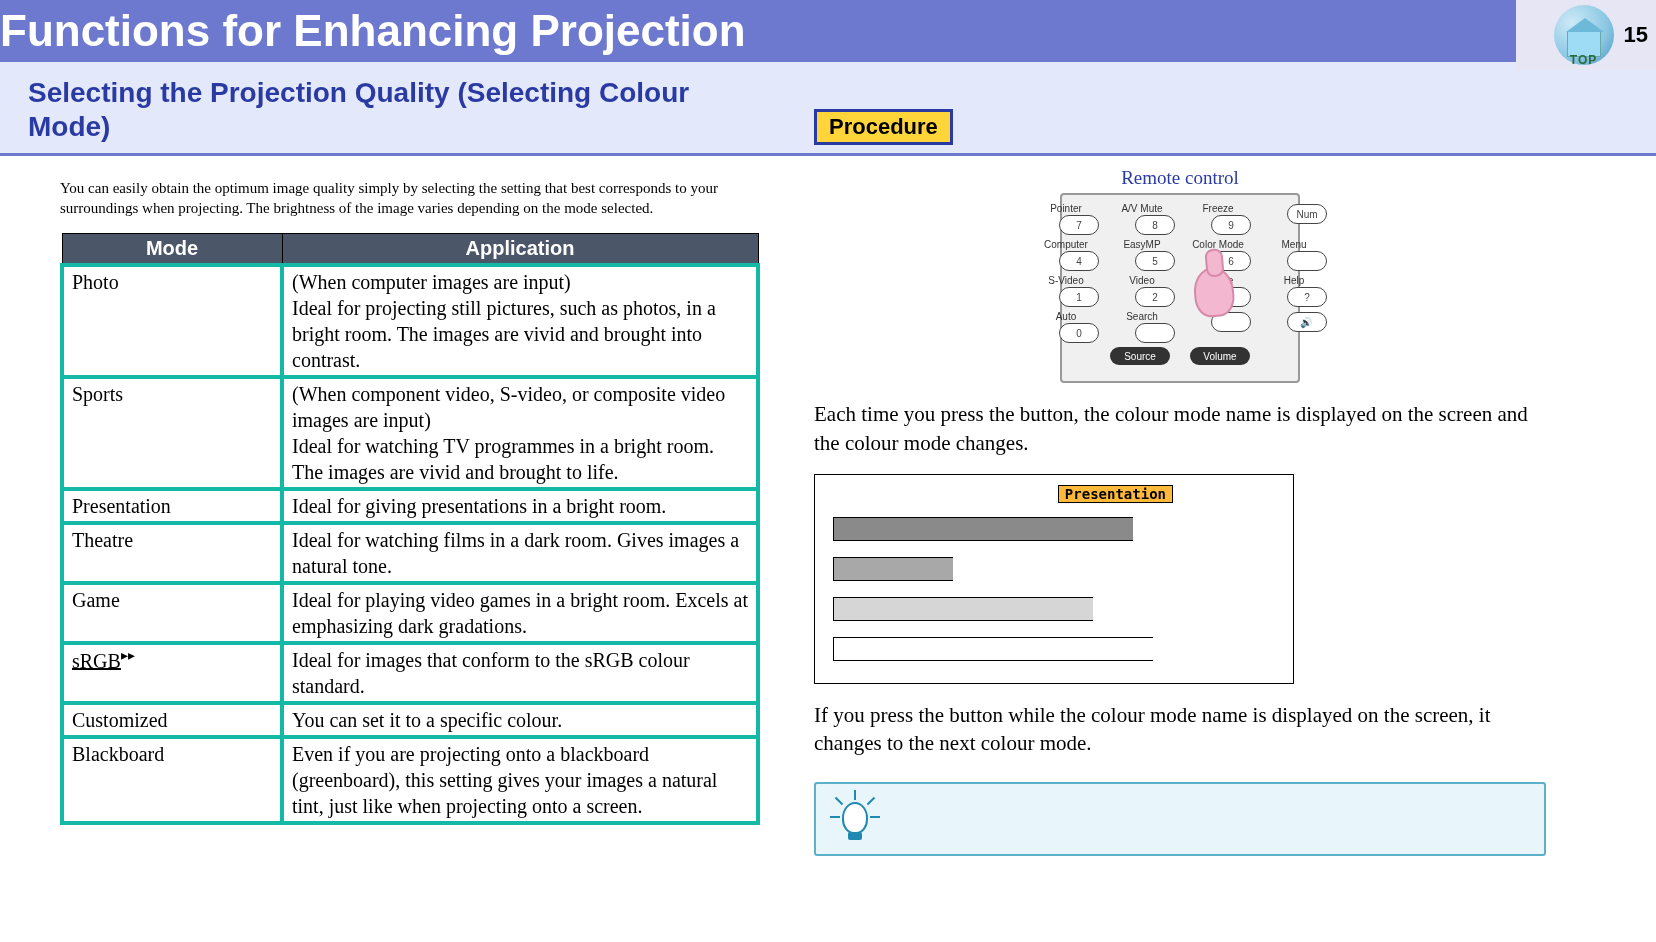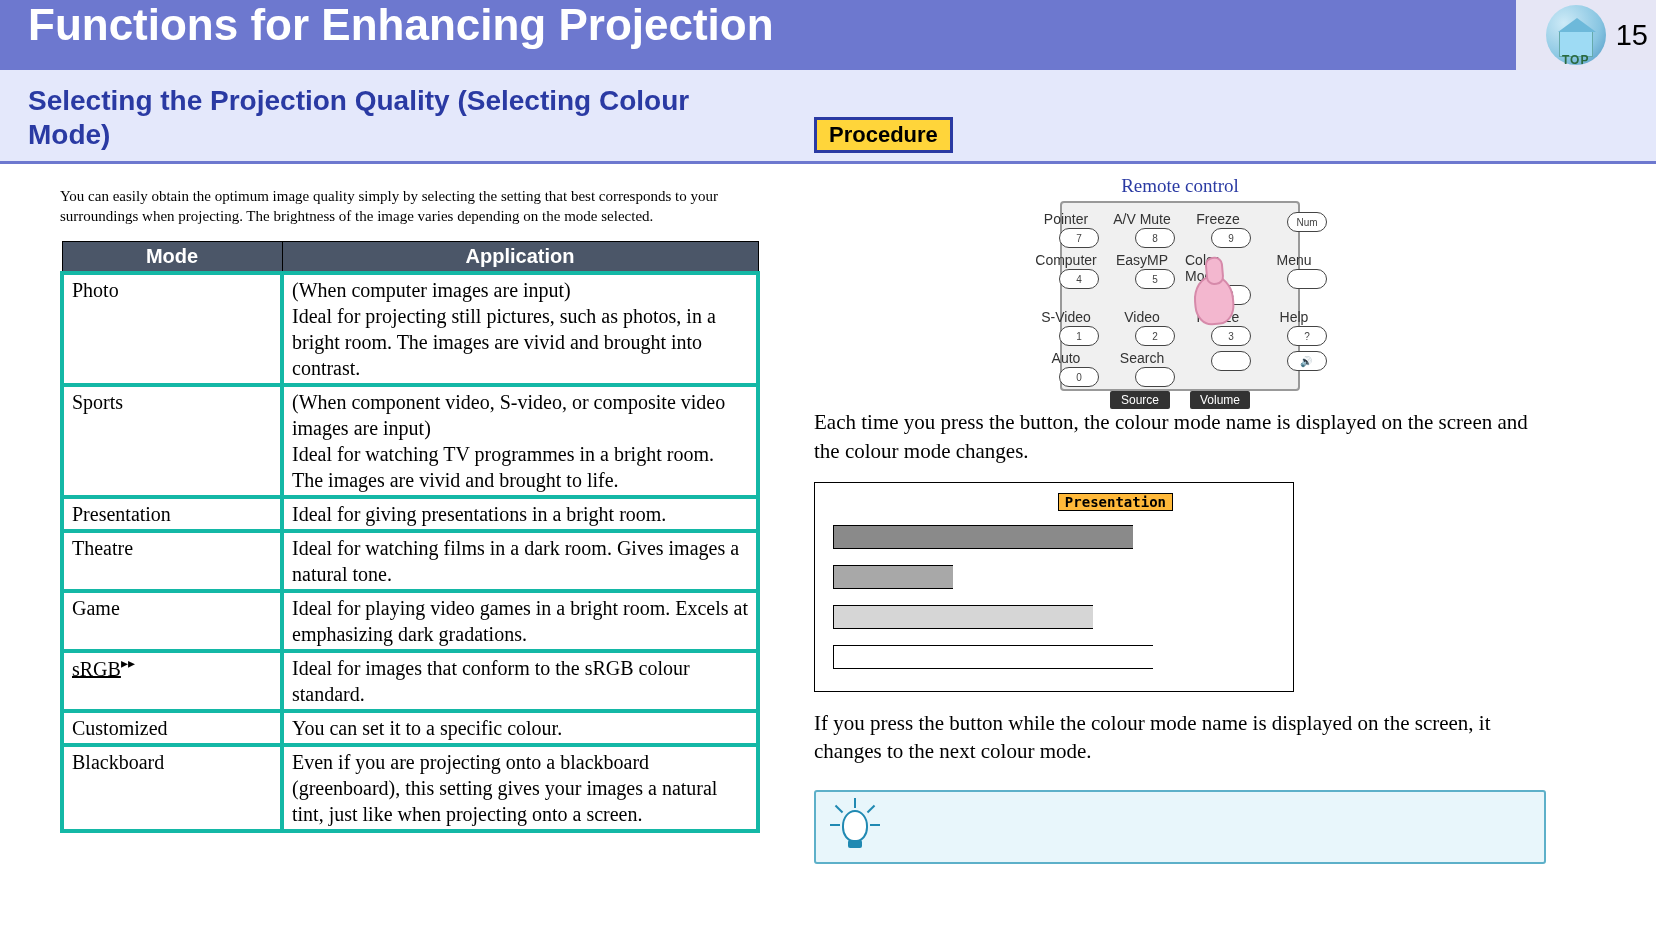--- a/index.html
+++ b/index.html
@@ -4,23 +4,23 @@
 <style>
   * { box-sizing: border-box; margin: 0; padding: 0; }
   body {
     font-family: "Times New Roman", Times, serif;
     background: #fff;
     width: 1656px;
     color: #000;
   }
   .header-bar {
     background: #6d78cf;
-    height: 70px;
+    height: 62px;
     display: flex;
-    padding-left: 28px;
+    align-items: center;
     position: relative;
   }
   .header-title {
     color: #fff;
     font-family: Arial, Helvetica, sans-serif;
     font-weight: bold;
     font-size: 44px;
   }
   .top-corner {
     position: absolute;
@@ -29,22 +29,22 @@
     width: 140px;
     height: 70px;
     background: #e6e6f5;
     display:flex;
     align-items:center;
     justify-content:flex-end;
     padding-right:8px;
   }
   .page-num {
     font-family: Arial, sans-serif;
-    font-weight: normal;
-    font-size: 29px;
+    font-weight: bold;
+    font-size: 22px;
   }
   .top-icon {
     width:60px;height:60px;border-radius:50%;
     background: radial-gradient(circle at 30% 30%, #cdeaf7, #89c6e2 60%, #4a92c0);
     position:relative;
     margin-right:10px;
     display:flex;align-items:flex-end;justify-content:center;
   }
   .top-icon .house{
     width:34px;height:26px;background:#9edbf4;border:1px solid #6aa;
@@ -123,22 +123,22 @@
   }
   .remote {
     width:240px;height:190px;border:2px solid #999;border-radius:4px;
     margin:4px auto 14px auto;background:#f0f0f0;padding:8px;
     position:relative;font-family:Arial;font-size:9px;
   }
   .rrow{display:flex;gap:10px;justify-content:center;margin-bottom:4px;}
   .rcell{display:flex;flex-direction:column;align-items:center;gap:1px;}
   .rbtn{width:40px;height:20px;border:1px solid #444;border-radius:10px;background:#fff;
     display:flex;align-items:center;justify-content:center;font-size:10px;color:#444;margin-left:26px;}
-  .rlabel{font-size:14px;color:#333;}
-  .remote .src{width:60px;height:18px;background:#333;border-radius:2px;color:#fff;display:flex;align-items:center;justify-content:center;font-size:12px;}
+  .rlabel{font-size:10px;color:#333;}
+  .remote .src{width:60px;height:18px;background:#333;border-radius:9px;color:#fff;display:flex;align-items:center;justify-content:center;font-size:10px;}
   .finger{
     position:absolute;width:40px;height:50px;background:#f3b7cf;border-radius:50% 50% 40% 40%;
     top:72px;left:132px;transform:rotate(-5deg);
     border:2px solid #d68aaa;
   }
   .finger::before{content:"";position:absolute;width:14px;height:24px;background:#f3b7cf;
     border:2px solid #d68aaa;border-radius:8px;top:-20px;left:12px;}
   .right-text{font-size:21px;line-height:1.35;margin:17px 14px;}
   .mode-diagram{
     width:480px;height:210px;margin:10px 0 10px 14px;border:1px solid #000;padding:14px 18px;

